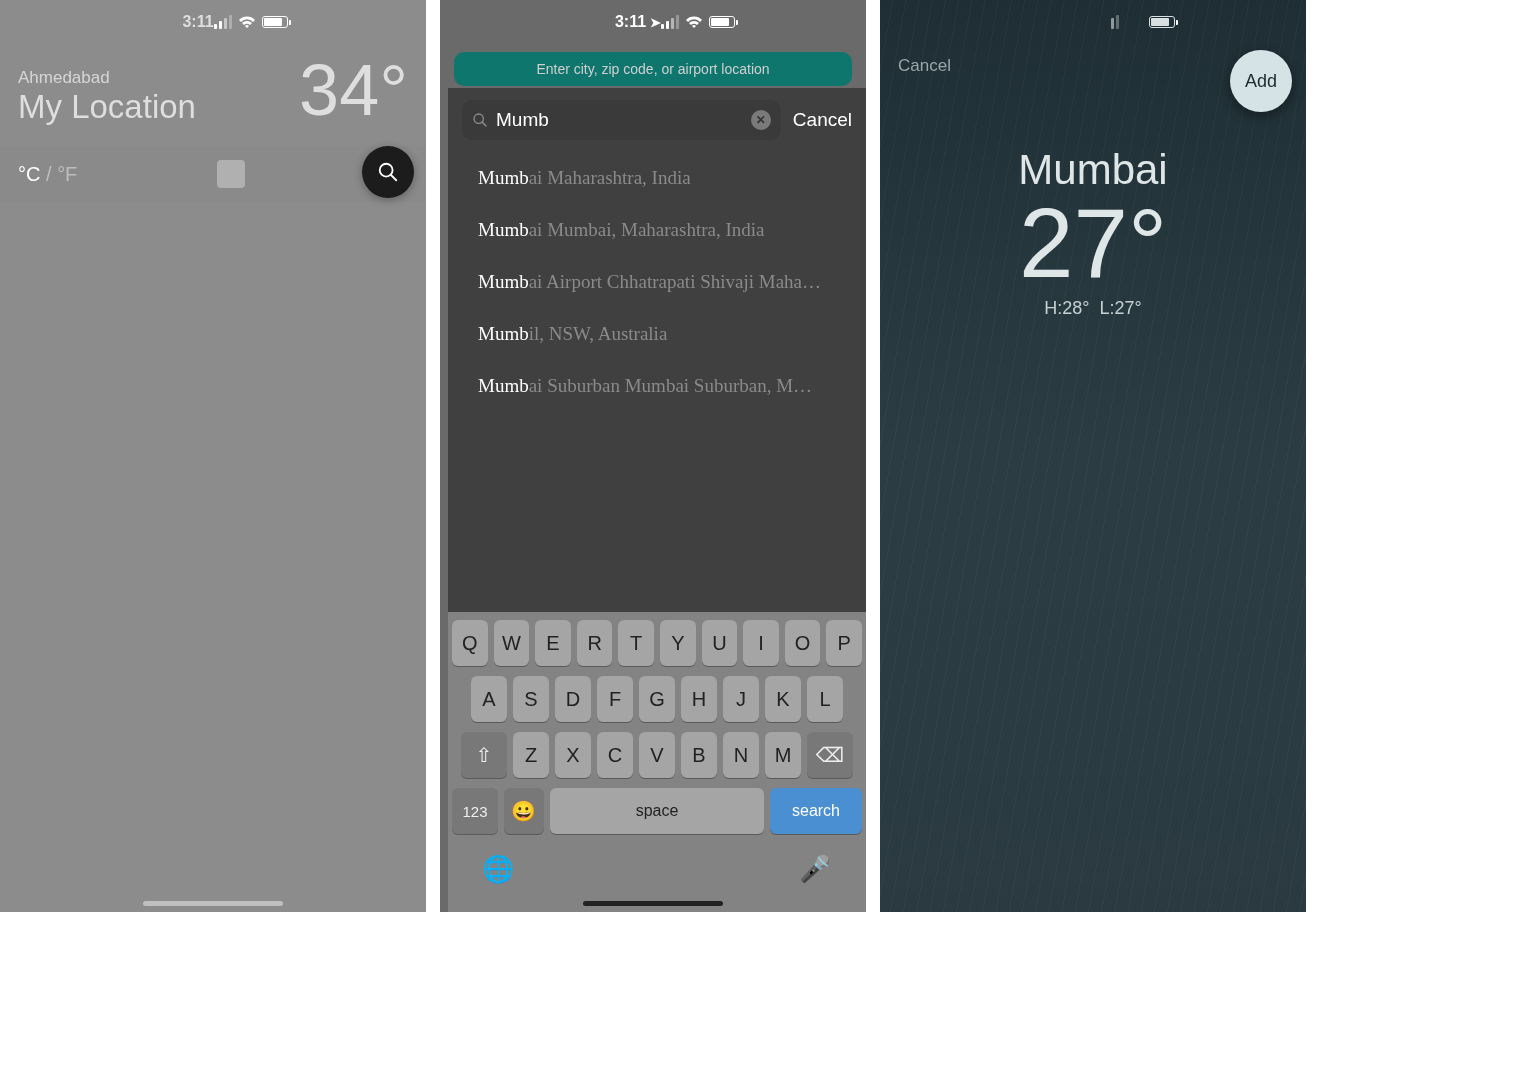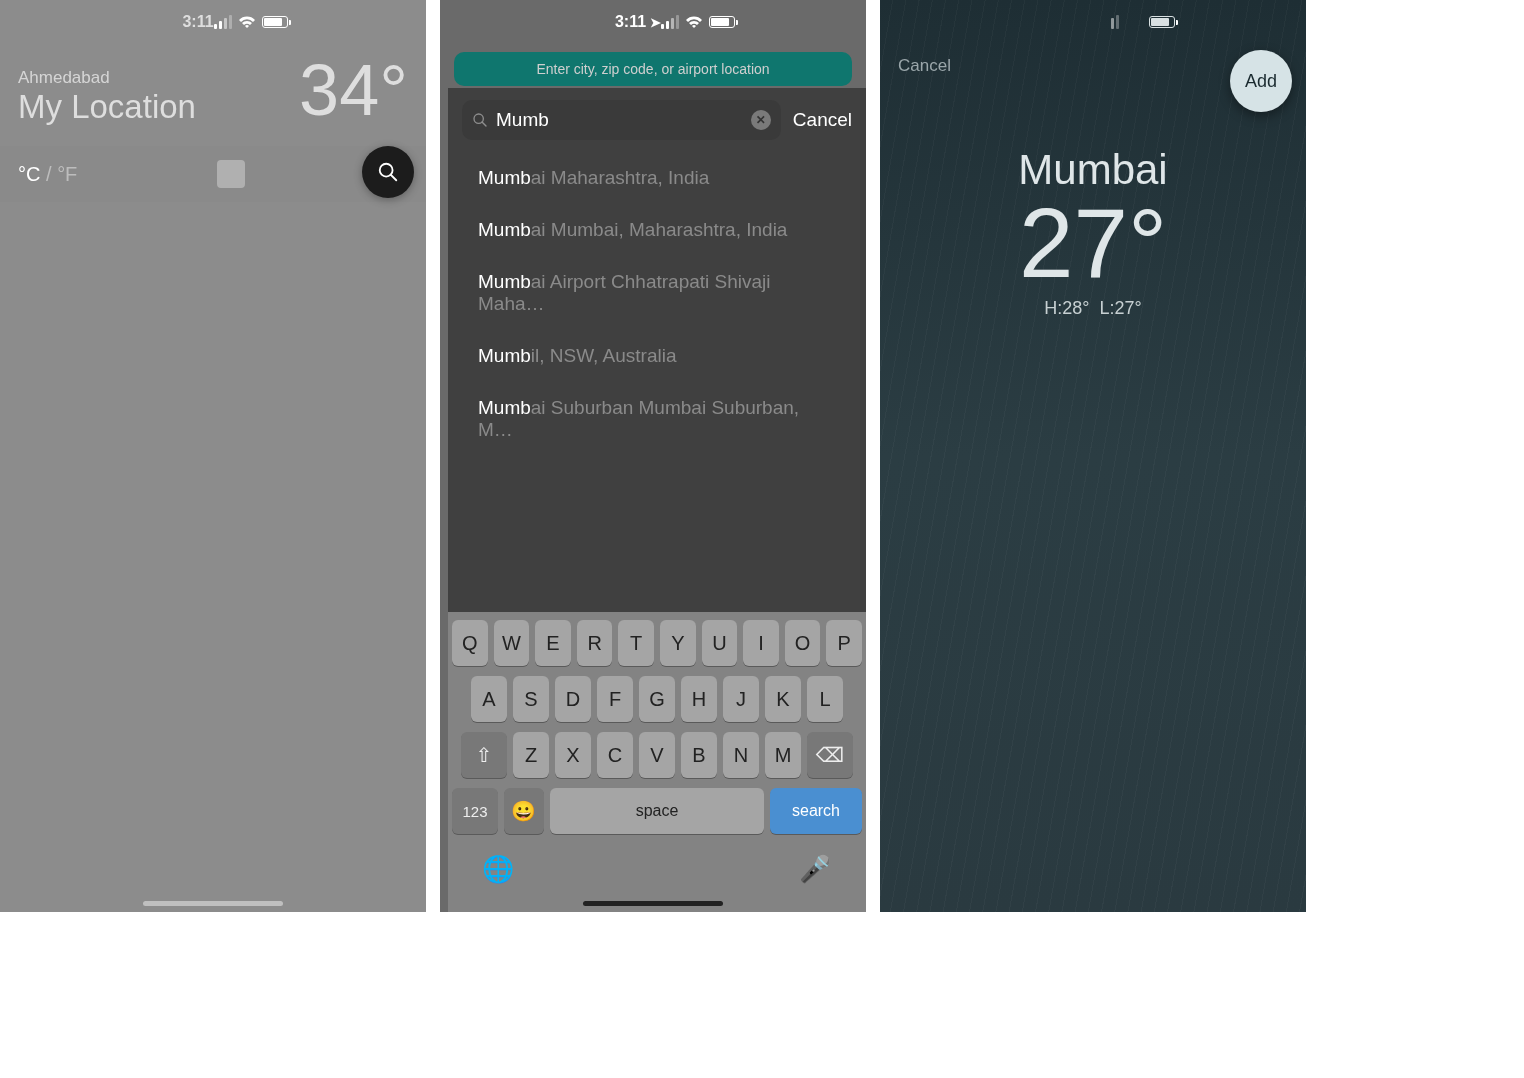--- a/index.html
+++ b/index.html
@@ -60,21 +60,21 @@
 
 
 .p2 .hint-bar{ margin:8px 14px 0; background:#0f766e; border-radius:10px; height:34px; display:flex;align-items:center;justify-content:center; font-size:14px; color:#cfcfcf;}
 .p2 .search-sheet{ position:absolute; top:88px; left:0; right:0; bottom:0; background:#404040;margin-left:8px; }
 .p2 .search-row{ display:flex; align-items:center; gap:12px; padding:12px 14px;}
 .p2 .search-field{ flex:1; background:#3a3a3a; border-radius:10px; height:40px; display:flex; align-items:center; padding:0 10px; gap:8px;}
 .p2 .search-field input{ flex:1; background:transparent; border:0; outline:0; font-size:19px; color:#fff;}
 .p2 .search-field .mag{color:#8e8e8e;}
 .p2 .clear-btn{ width:20px;height:20px;background:#7a7a7a;border-radius:50%;display:flex;align-items:center;justify-content:center;color:#333;font-size:12px;font-weight:700;}
 .p2 .cancel{ color:#fff; font-size:19px;}
-.p2 .results{ padding:0 16px 0 0;}
+.p2 .results{ padding:0 16px 0 0;font-family:Liberation Serif, serif;}
 .p2 .res-item{ padding:15px 14px 15px 30px; font-size:19px; color:#8a8a8a; }
 .p2 .res-item .match{ color:#fff;}
 .p2 .keyboard{ position:absolute; left:0; right:0; bottom:0; height:300px; background:#838383; padding:8px 4px 0;}
 .p2 .krow{ display:flex; justify-content:center; gap:6px; margin-bottom:10px;}
 .p2 .key{ width:36px; height:46px; background:#a5a5a5; border-radius:6px; display:flex;align-items:center;justify-content:center; font-size:20px; color:#222; box-shadow:0 1px 0 #5a5a5a;}
 .p2 .key.spec{ background:#787878; color:#eee;}
 .p2 .key.shift{ width:46px;}
 .p2 .key.bksp{ width:46px;}
 .p2 .krow.bot .key{ height:46px;}
 .p2 .key.k123{ width:46px; font-size:15px;}

